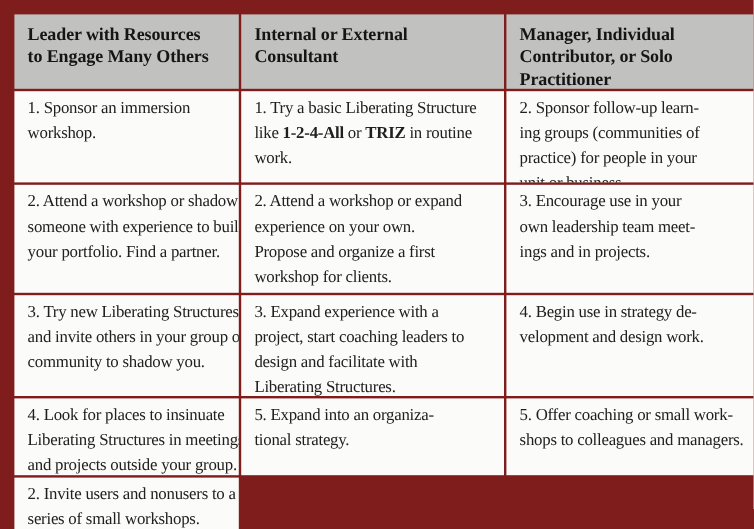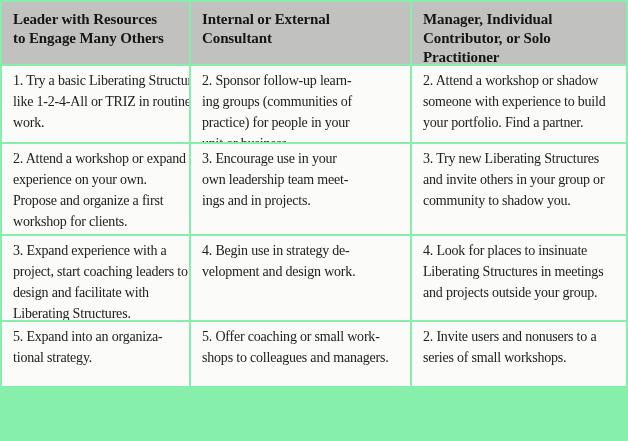--- a/index.html
+++ b/index.html
@@ -5,39 +5,39 @@
   html, body {
     margin: 0;
     padding: 0;
     background: #ffffff;
     font-family: "Liberation Serif", "DejaVu Serif", serif;
   }
   .table-wrap {
     width: 628px;
     height: 441px;
     box-sizing: border-box;
-    background: #86efac;           
-    padding: 2px;
+    background: #7f1d1d;           
+    padding: 12px;
     display: grid;
     grid-template-columns: 187px 219px 214px;
     grid-template-rows: 62px 76px 90px 84px 64px 51px;
     gap: 2px;
   }
   .cell {
     box-sizing: border-box;
     background: #fbfbf9;
     color: #202020;
     overflow: hidden;
     white-space: pre;              
     font-size: 14px;
     line-height: 21px;
     letter-spacing: -0.2px;
     padding: 4px 4px 0 11px;
   }
-  .cell b { font-weight: normal; }
+  .cell b { font-weight: bold; }
   .header {
     background: #c1c2c0;
     color: #151515;
     font-weight: bold;
     font-size: 15px;
     line-height: 19px;
     letter-spacing: -0.1px;
     padding: 8px 4px 0 11px;
   }
 </style>
@@ -47,20 +47,22 @@
 <div class="table-wrap">
 
   <div class="cell header">Leader with Resources
 to Engage Many Others</div>
   <div class="cell header">Internal or External
 Consultant</div>
   <div class="cell header">Manager, Individual
 Contributor, or Solo
 Practitioner</div>
 
+  <div class="cell">1. Sponsor an immersion
+workshop.</div>
   <div class="cell">1. Try a basic Liberating Structure
 like <b>1-2-4-All</b> or <b>TRIZ</b> in routine
 work.</div>
 
   <div class="cell">2. Sponsor follow-up learn-
 ing groups (communities of
 practice) for people in your
 unit or business.</div>
   <div class="cell">2. Attend a workshop or shadow
 someone with experience to build

